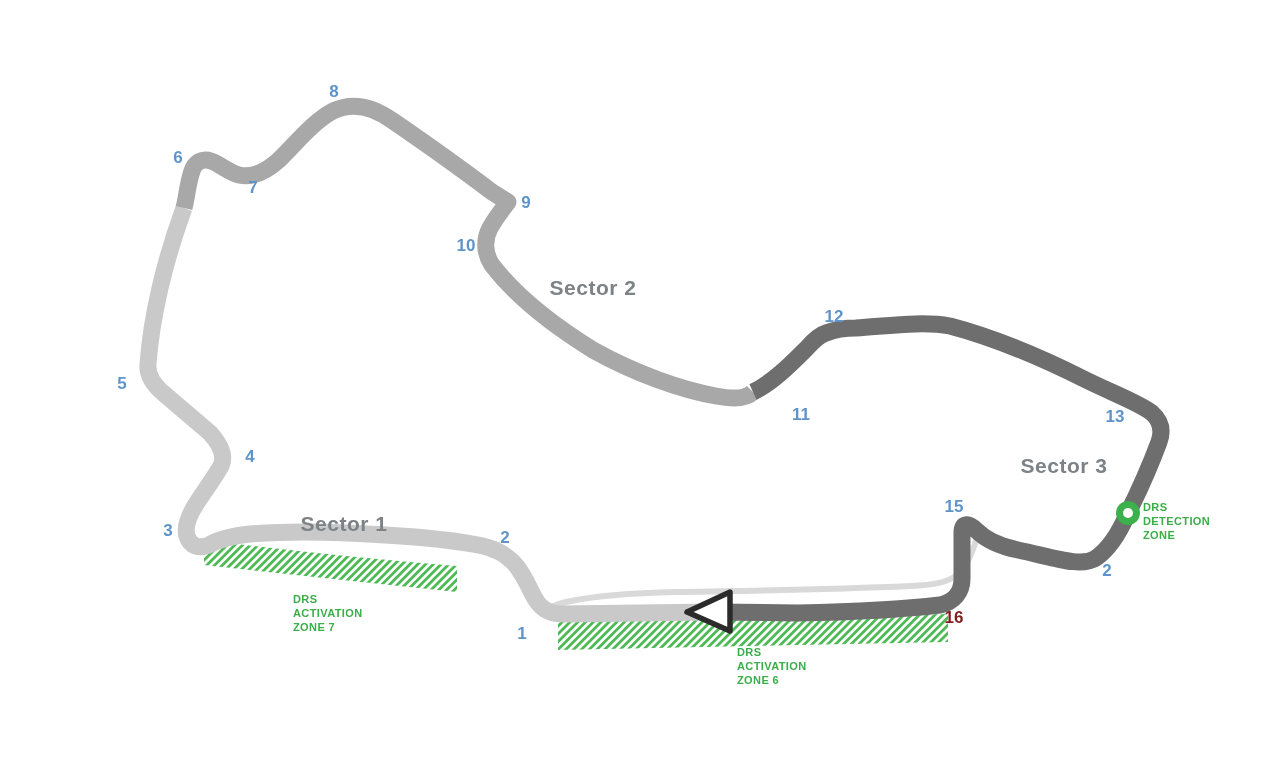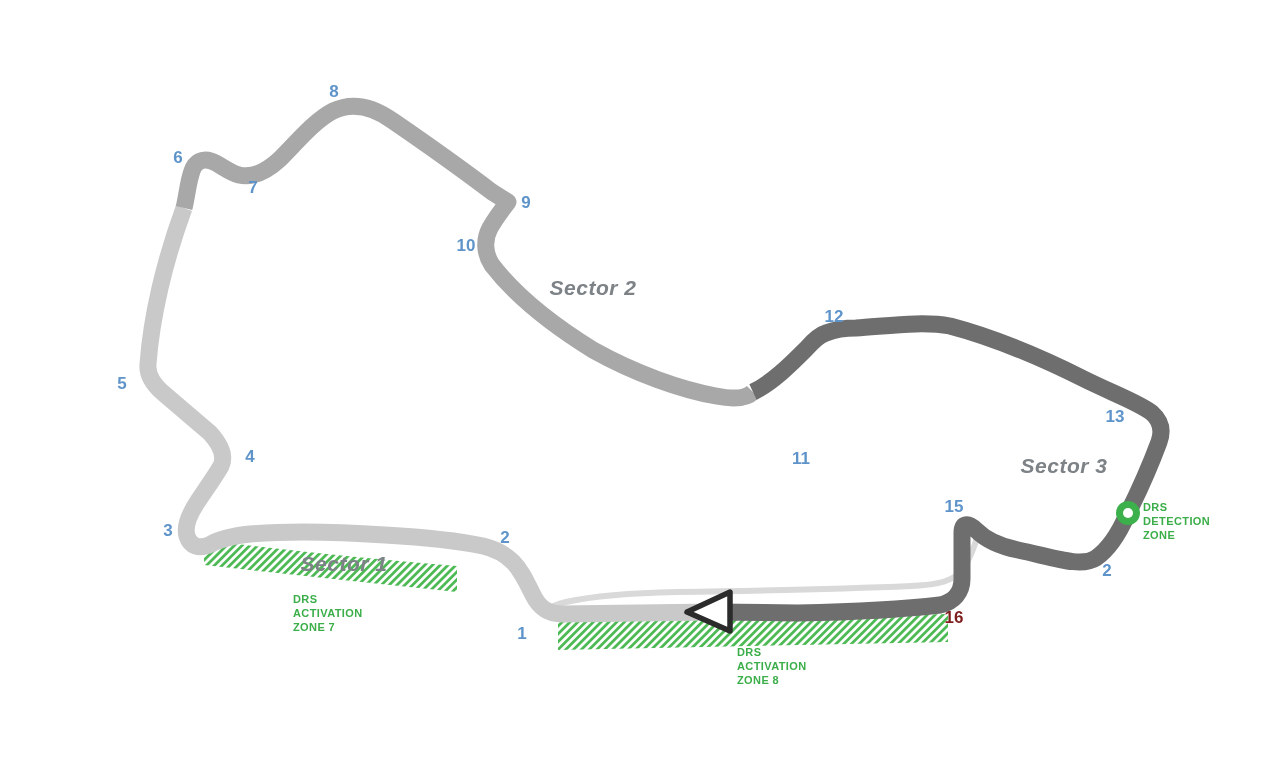--- a/index.html
+++ b/index.html
@@ -10,21 +10,21 @@
   }
   #stage{position:absolute;inset:0;}
   #track-svg{position:absolute;left:0;top:0;}
   #labels{position:absolute;inset:0;pointer-events:none;}
   .turn{
     position:absolute;transform:translate(-50%,-50%);
     font-size:17px;font-weight:700;letter-spacing:0px;
   }
   .sector{
     position:absolute;transform:translate(-50%,-50%);
-    font-size:21px;font-weight:700;letter-spacing:.5px;white-space:nowrap;font-style:italic;
+    font-size:21px;font-weight:700;letter-spacing:.5px;white-space:nowrap;
   }
   .drs{
     position:absolute;
     font-size:11px;font-weight:700;line-height:14px;letter-spacing:.4px;
     white-space:nowrap;
   }
 </style>
 </head>
 <body style="background: rgb(255, 255, 255);">
 
@@ -84,38 +84,38 @@
       <div class="turn" style="left: 522px; top: 634px; color: rgb(94, 148, 202);">1</div>
       <div class="turn" style="left: 505px; top: 538px; color: rgb(94, 148, 202);">2</div>
       <div class="turn" style="left: 168px; top: 531px; color: rgb(94, 148, 202);">3</div>
       <div class="turn" style="left: 250px; top: 457px; color: rgb(94, 148, 202);">4</div>
       <div class="turn" style="left: 122px; top: 384px; color: rgb(94, 148, 202);">5</div>
       <div class="turn" style="left: 178px; top: 158px; color: rgb(94, 148, 202);">6</div>
       <div class="turn" style="left: 253px; top: 188px; color: rgb(94, 148, 202);">7</div>
       <div class="turn" style="left: 334px; top: 92px; color: rgb(94, 148, 202);">8</div>
       <div class="turn" style="left: 526px; top: 203px; color: rgb(94, 148, 202);">9</div>
       <div class="turn" style="left: 466px; top: 246px; color: rgb(94, 148, 202);">10</div>
-      <div class="turn" style="left: 801px; top: 415px; color: rgb(94, 148, 202); margin-top: 44px;">11</div>
+      <div class="turn" style="left: 801px; top: 415px; color: rgb(94, 148, 202);">11</div>
       <div class="turn" style="left: 814px; top: 317px; color: rgb(94, 148, 202); margin-left: 20px;">12</div>
       <div class="turn" style="left: 1115px; top: 417px; color: rgb(94, 148, 202);">13</div>
       <div class="turn" style="left: 1107px; top: 571px; color: rgb(94, 148, 202);">2</div>
       <div class="turn" style="left: 954px; top: 507px; color: rgb(94, 148, 202);">15</div>
       <div class="turn" style="left: 954px; top: 618px; color: #7f1d1d;">16</div>
-      <div class="sector" style="left: 344px; top: 524px; color: rgb(125, 130, 135); margin-top: 40px;">Sector 1</div>
+      <div class="sector" style="left: 344px; top: 524px; color: rgb(125, 130, 135);">Sector 1</div>
       <div class="sector" style="left: 593px; top: 288px; color: rgb(125, 130, 135);">Sector 2</div>
       <div class="sector" style="left: 1064px; top: 466px; color: rgb(125, 130, 135);">Sector 3</div>
       <div class="drs" style="left: 293px; top: 592px; color: rgb(59, 174, 73);">
         <div>DRS</div>
         <div>ACTIVATION</div>
         <div>ZONE 7</div>
       </div>
       <div class="drs" style="left: 737px; top: 645px; color: rgb(59, 174, 73);">
         <div>DRS</div>
         <div>ACTIVATION</div>
-        <div>ZONE 8</div>
+        <div>ZONE 6</div>
       </div>
       <div class="drs" style="left: 1143px; top: 500px; color: rgb(59, 174, 73);">
         <div>DRS</div>
         <div>DETECTION</div>
         <div>ZONE</div>
       </div>
     </div>
 </div>
 
 </body></html>

